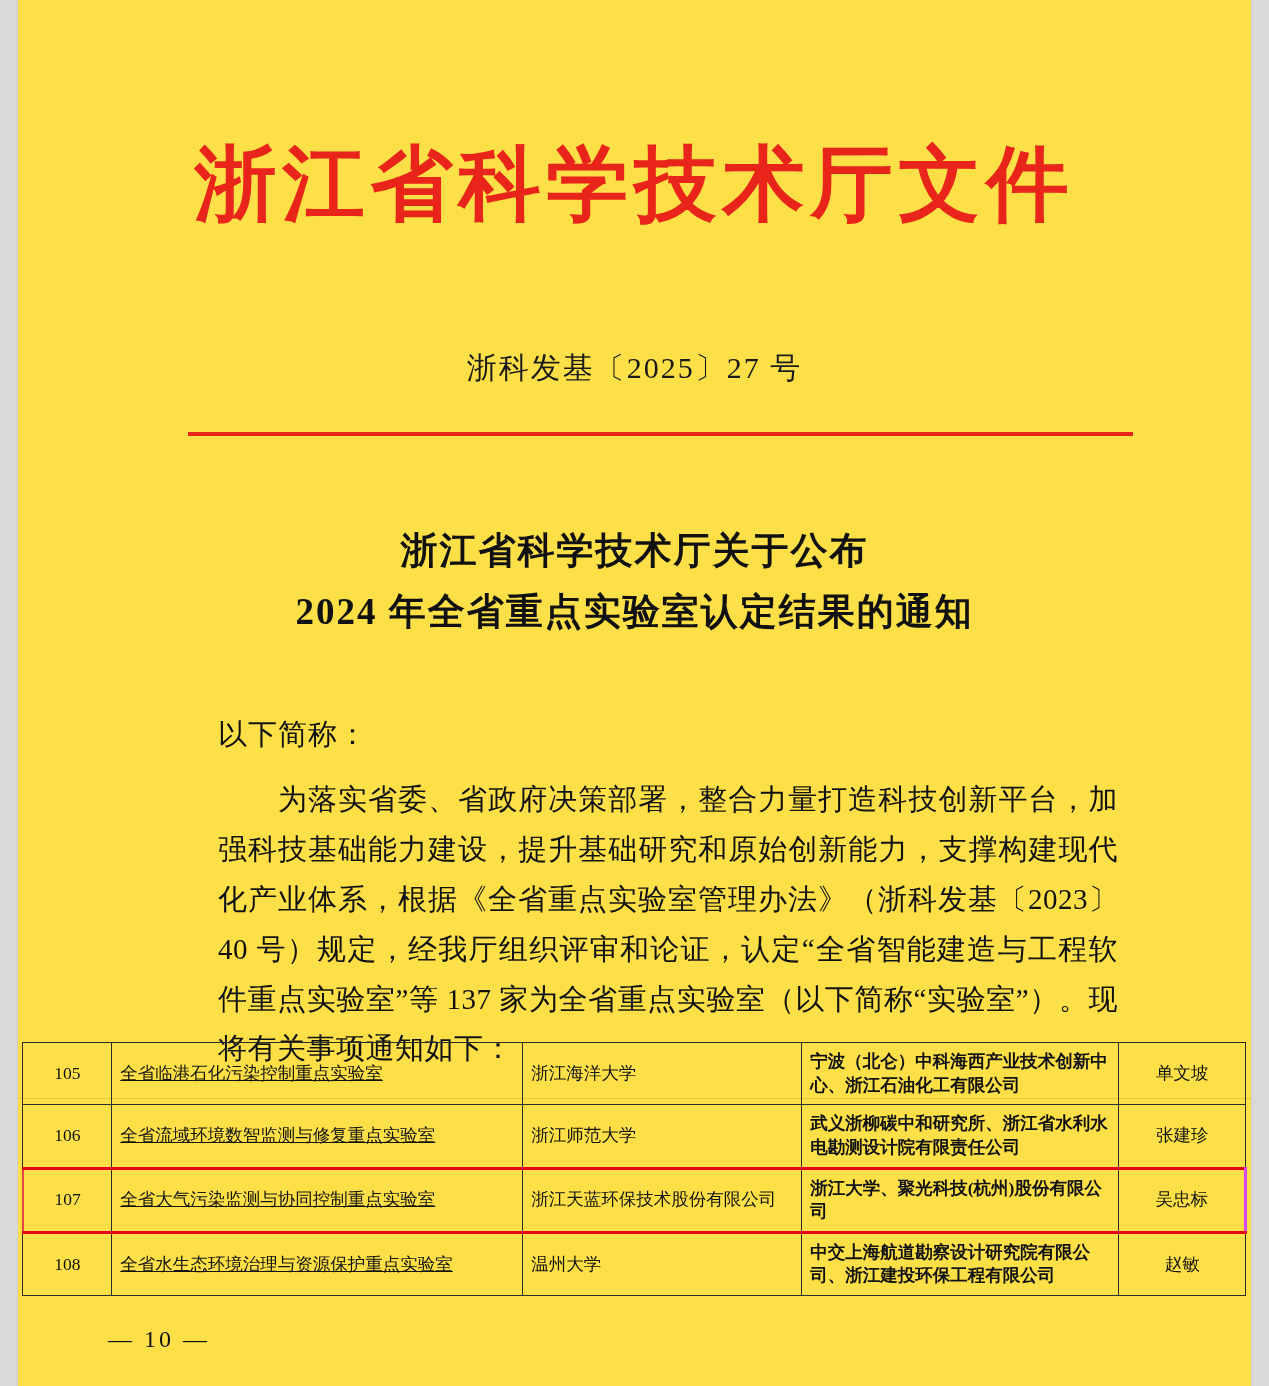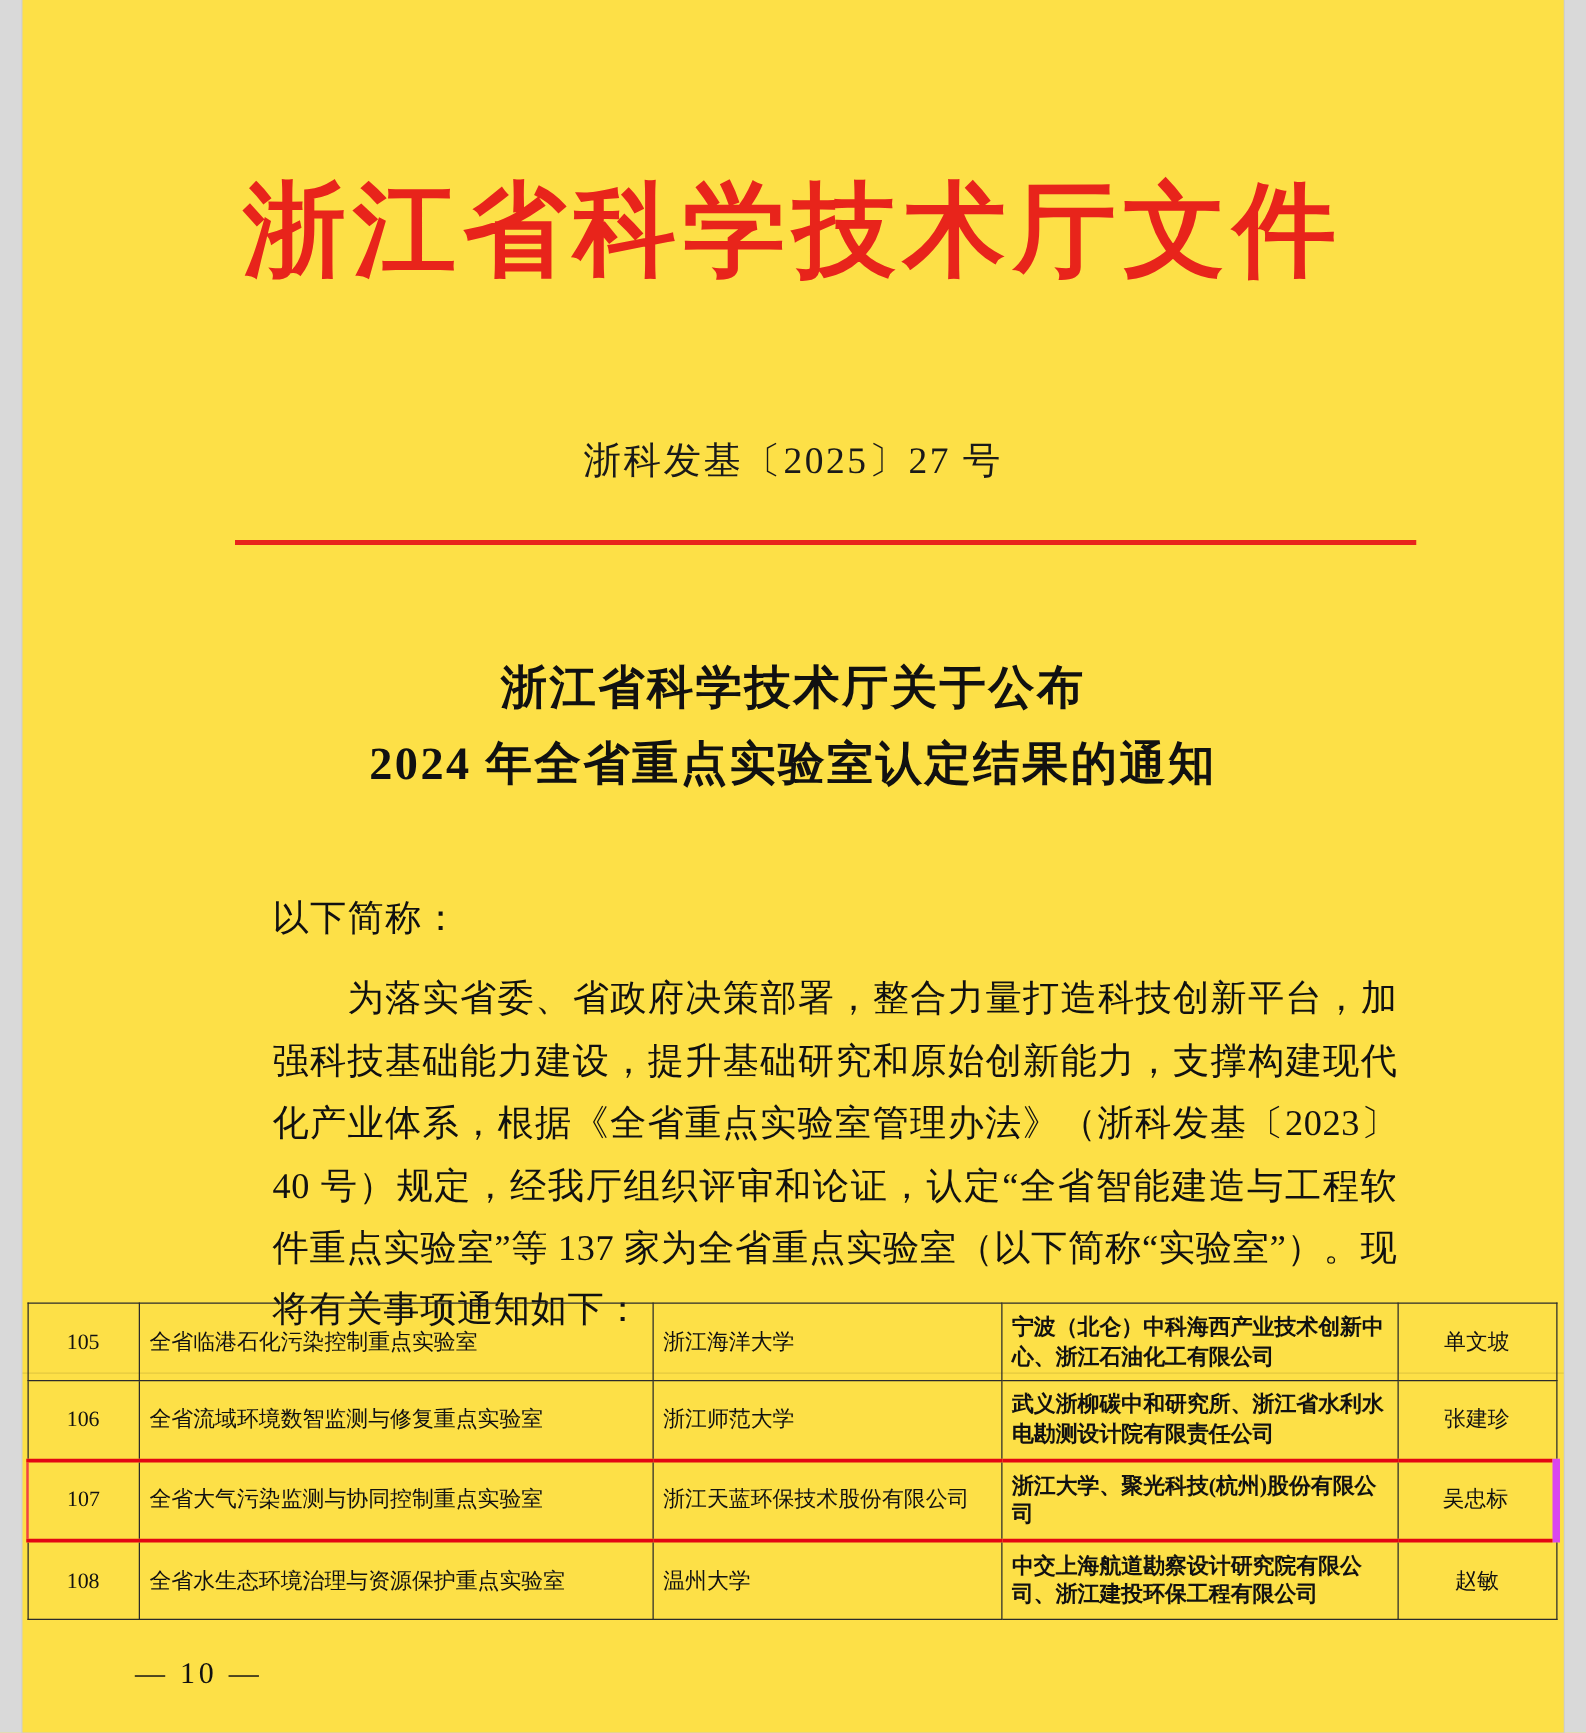--- a/index.html
+++ b/index.html
@@ -109,20 +109,21 @@
     vertical-align: middle;
   }
   td.c-index {
     width: 72px;
     text-align: center;
   }
   td.c-name {
     width: 394px;
     text-align: left;
     padding-left: 12px;
+    text-decoration: underline;
   }
   td.c-host {
     width: 262px;
     text-align: left;
     padding-left: 12px;
   }
   td.c-partners {
     width: 300px;
     text-align: left;
     padding-left: 10px;
@@ -133,21 +134,21 @@
     text-align: center;
   }
   tr.highlight td {
     border-top: 3px solid #e30613;
     border-bottom: 3px solid #e30613;
   }
   tr.highlight td.c-index {
     border-left: 2px solid #ef4444;
   }
   tr.highlight td.c-person {
-    border-right: 6px solid #d946ef;
+    border-right: 3px solid #d946ef;
     margin-left: 15px;
   }
   .page-number {
     position: absolute;
     left: 90px;
     top: 1326px;
     font-size: 24px;
     letter-spacing: 3px;
     color: #111;
   }

